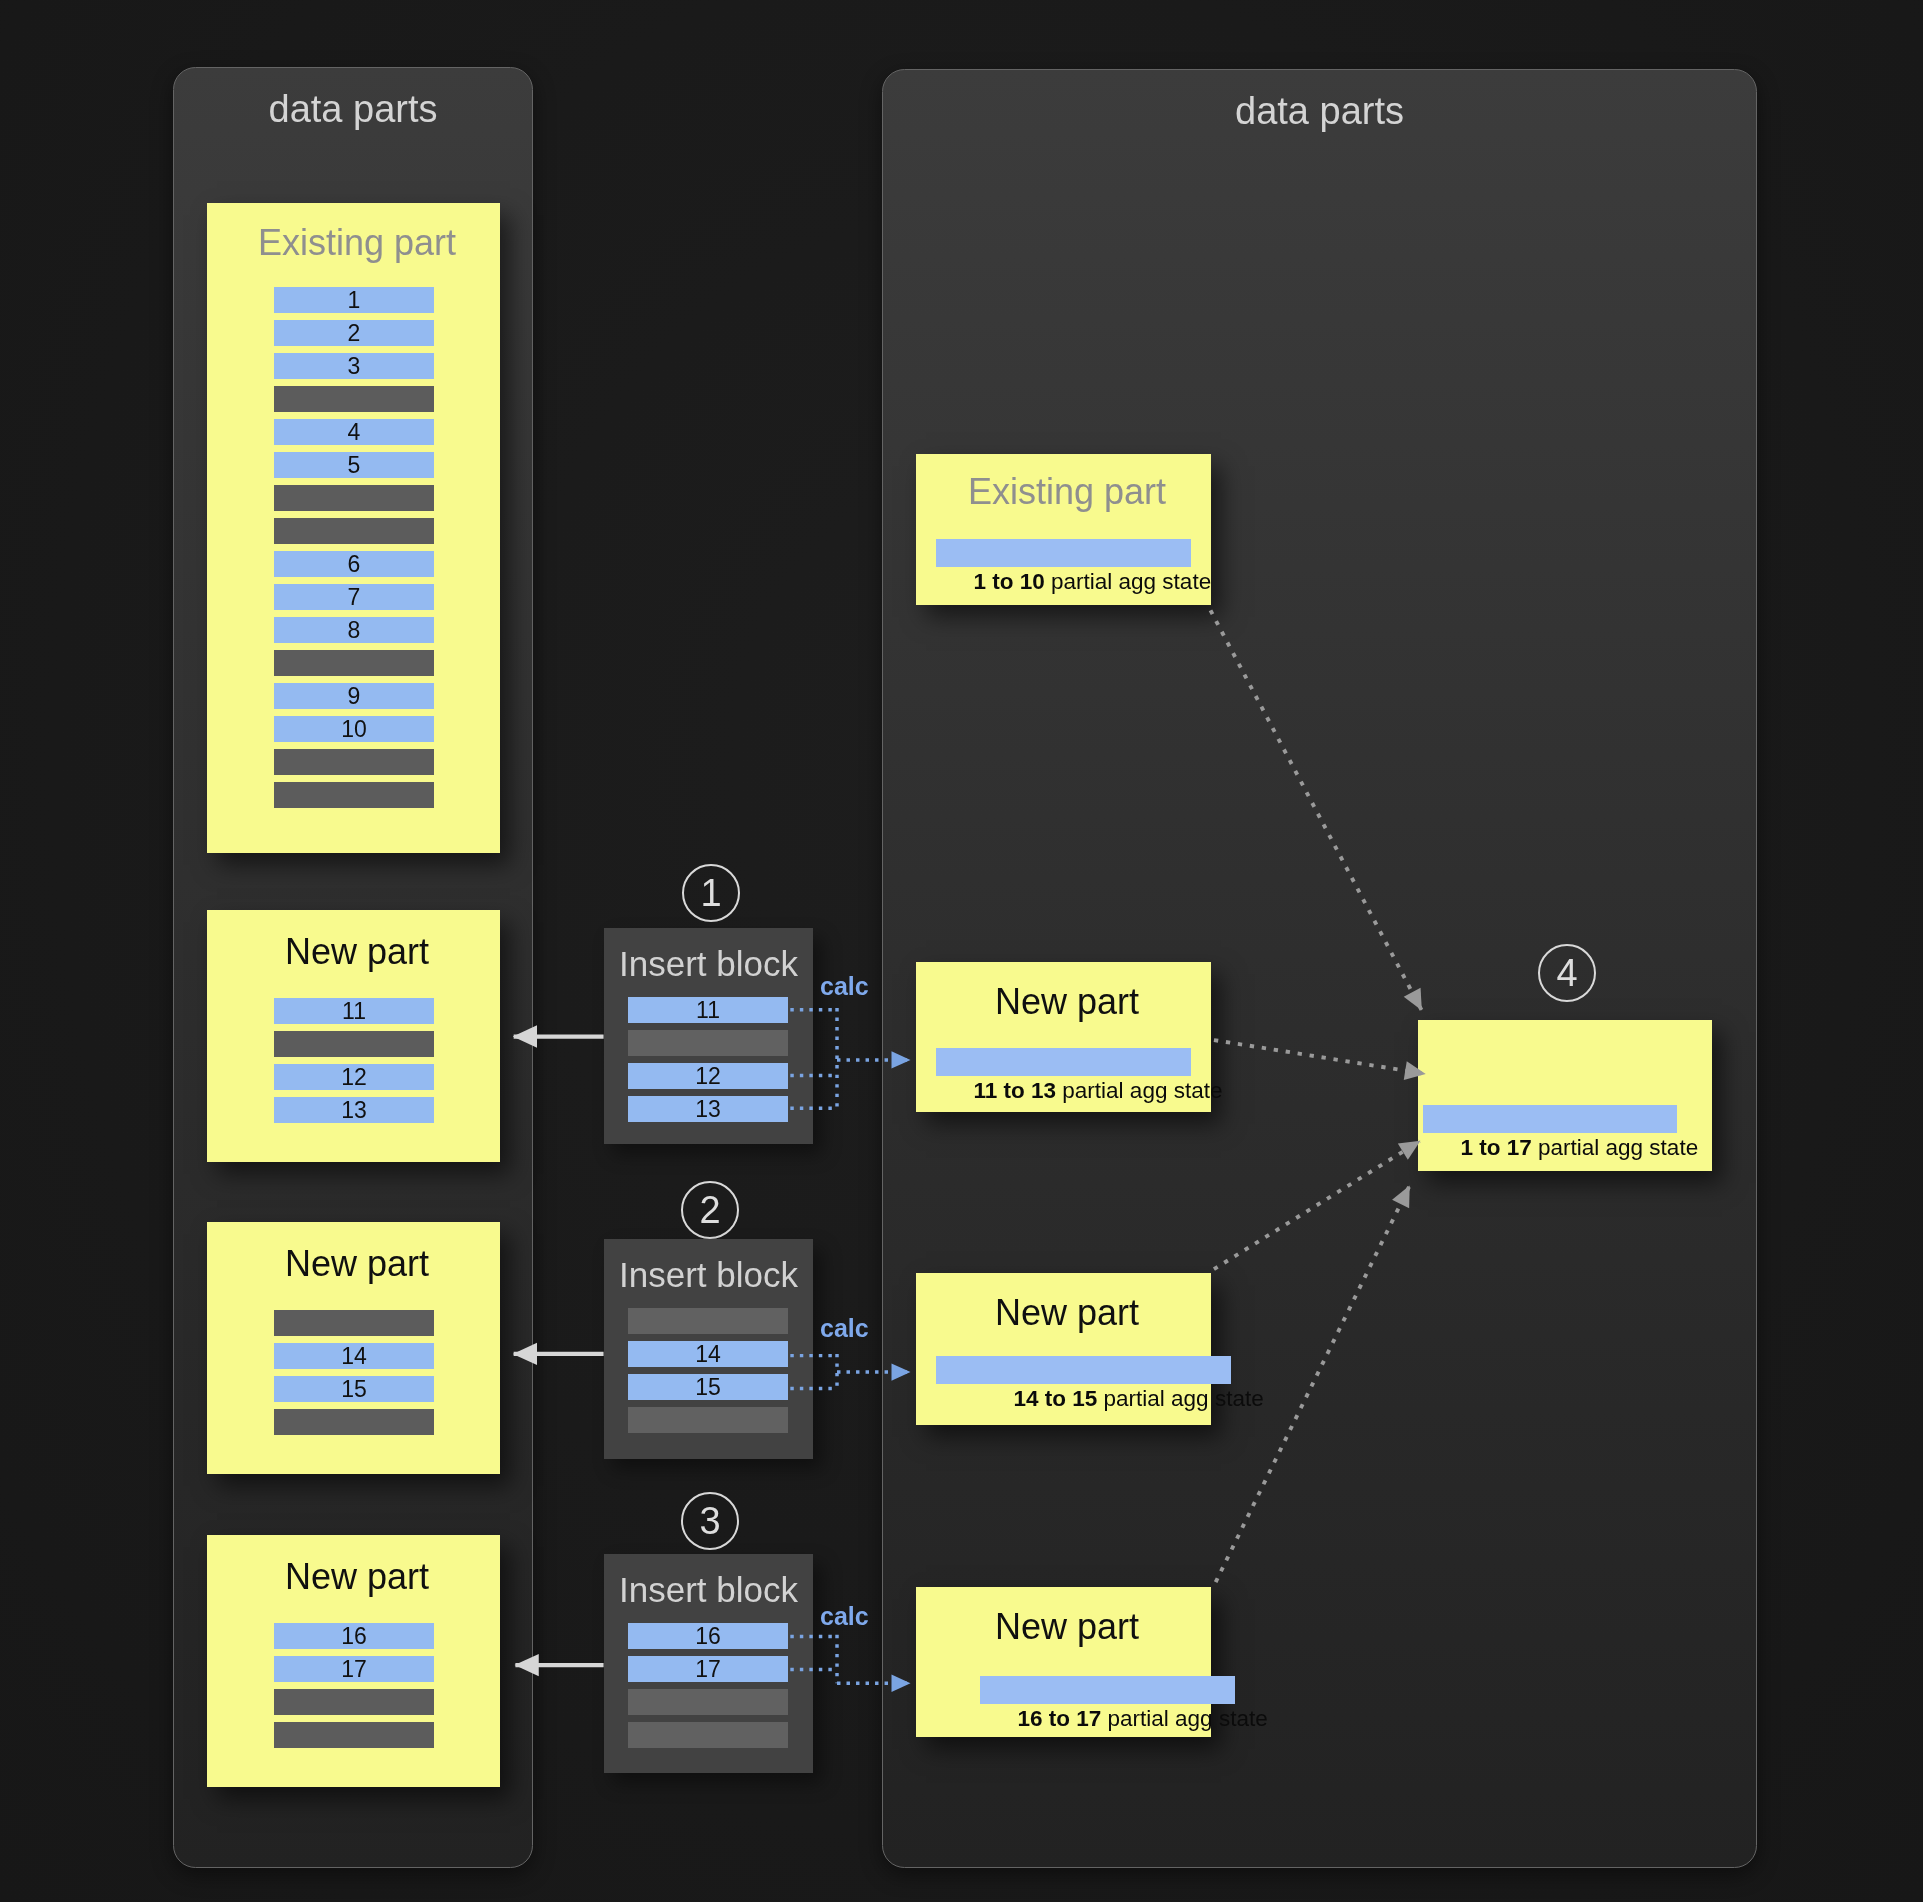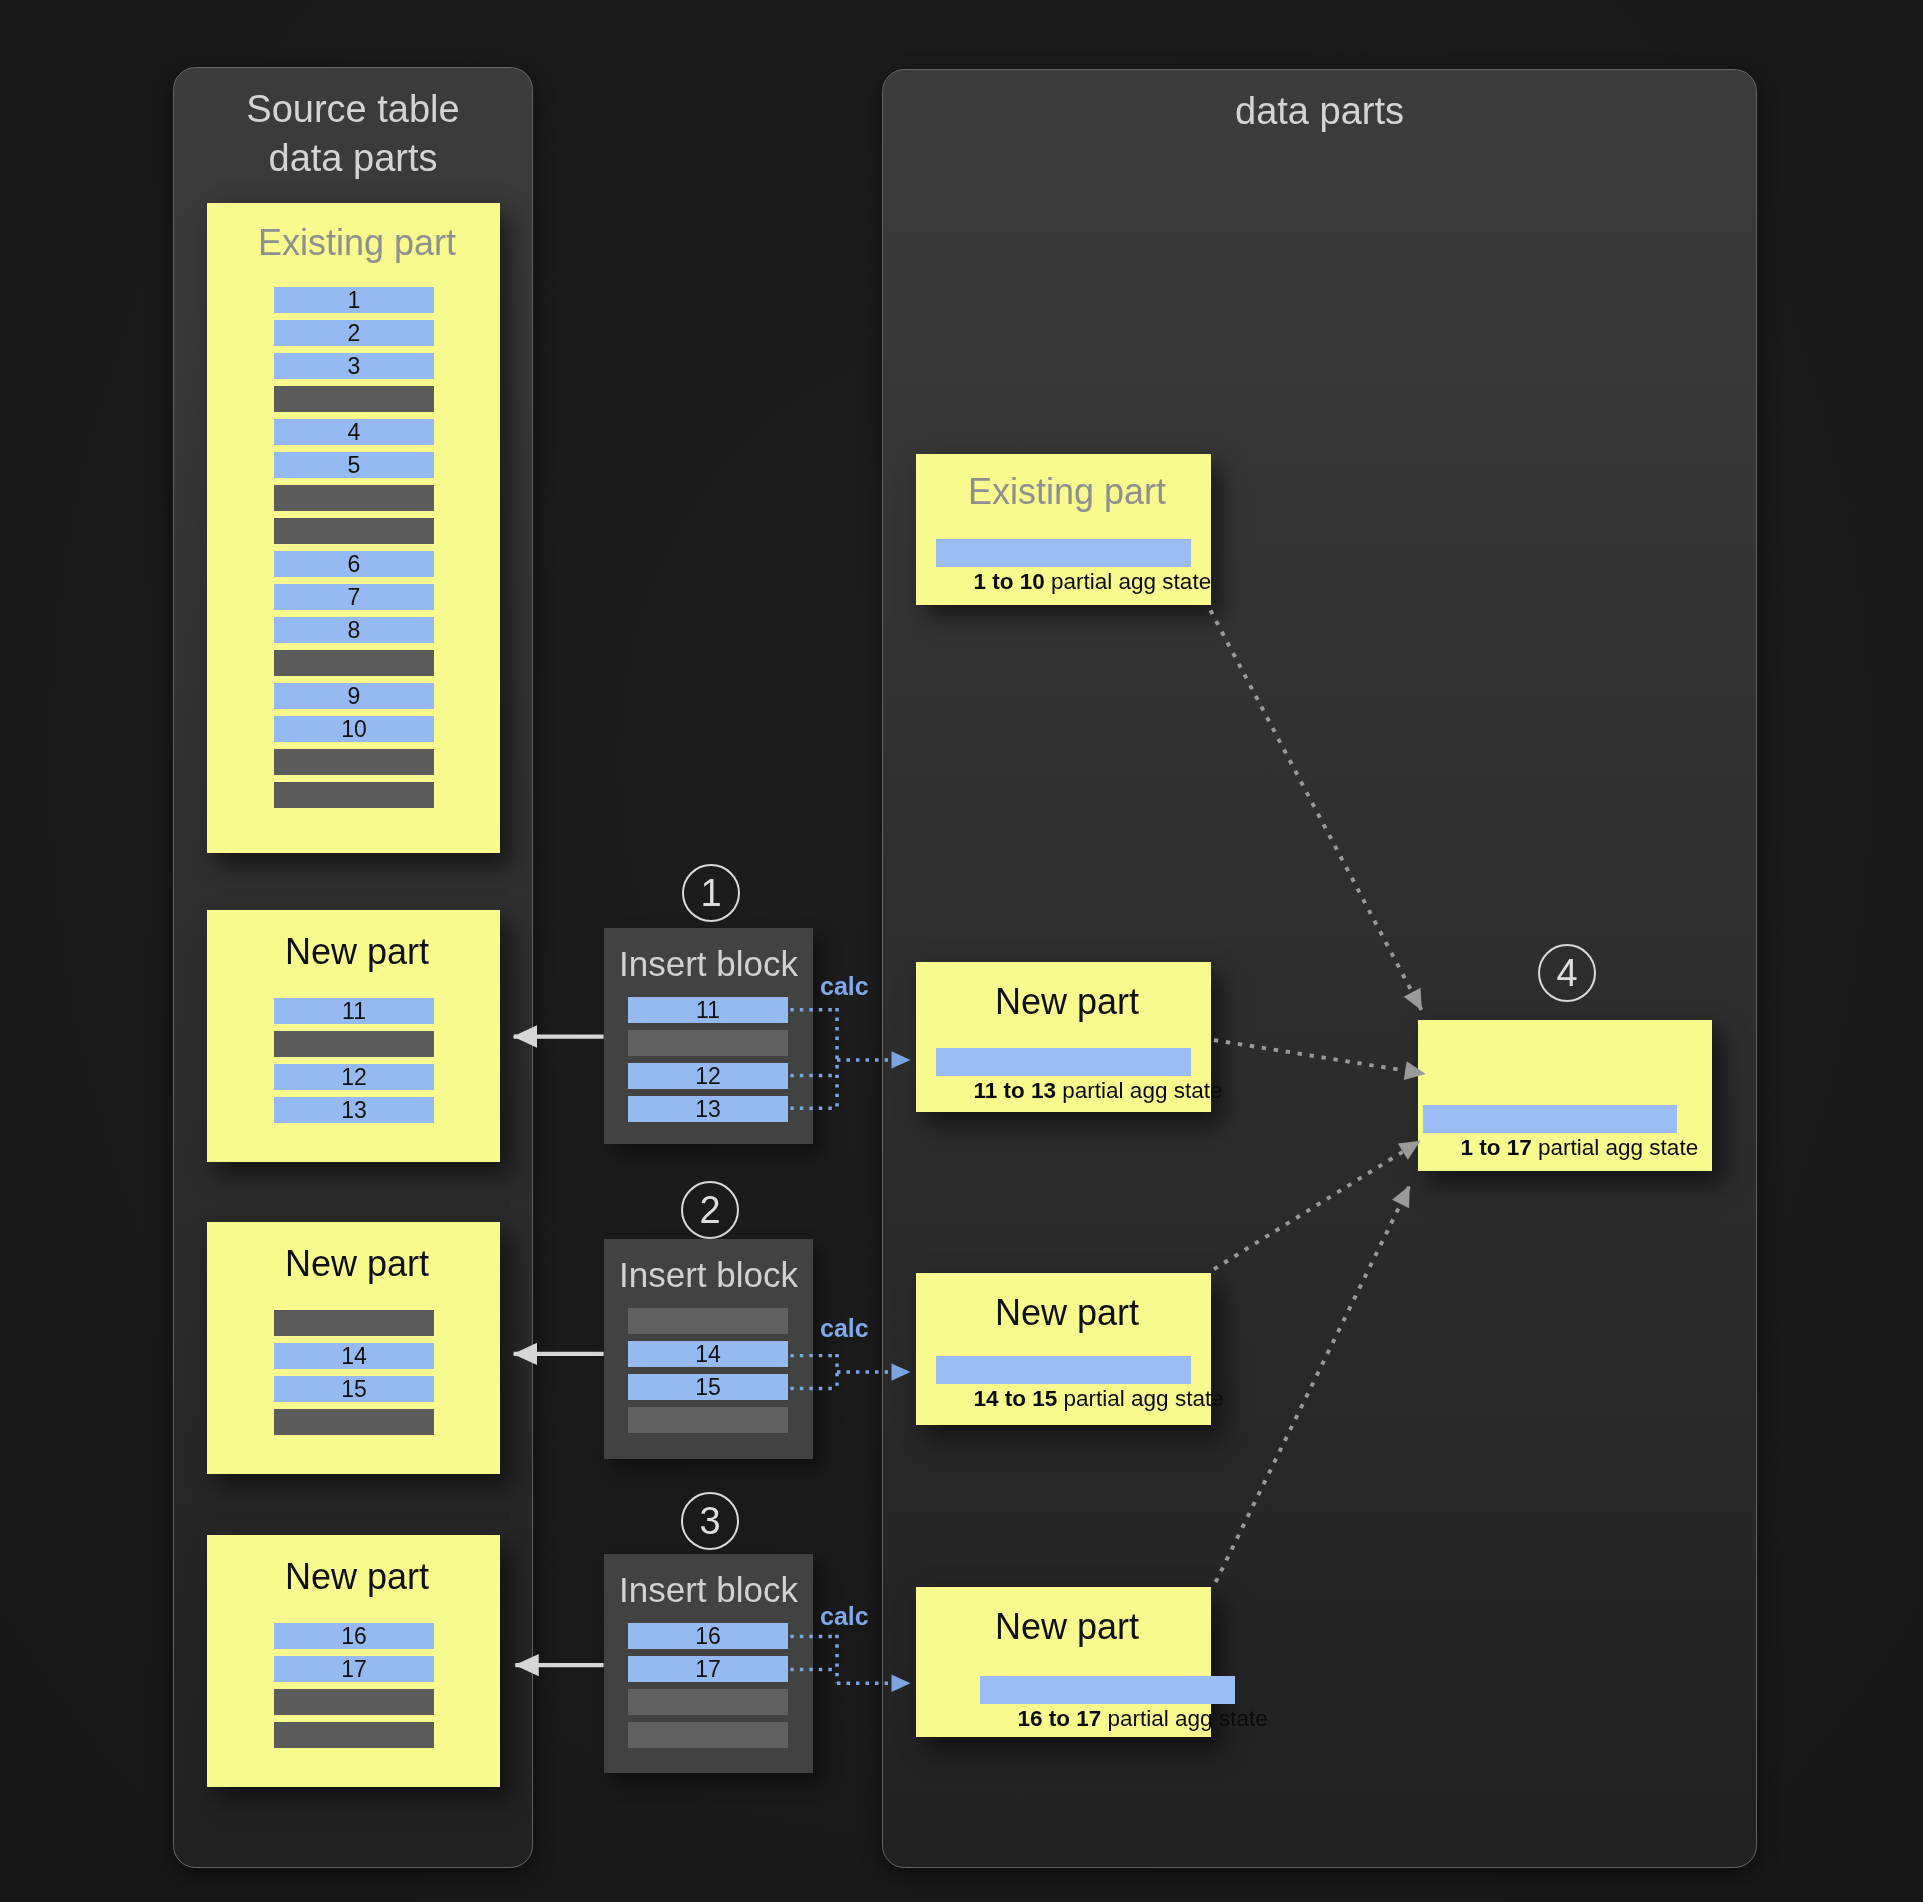--- a/index.html
+++ b/index.html
@@ -45,21 +45,20 @@
   .calc{position:absolute;color:#7fa9ec;font-size:25px;font-weight:bold;}
   .overlay{position:absolute;left:0;top:0;z-index:6;pointer-events:none;}
 </style>
 </head>
 <body>
 
 <div id="canvas">
 
   <div class="panel" style="left:173px;top:67px;width:358px;height:1799px;">
     <div class="panel-title">
-      <div>Source table</div>
       <div>data parts</div>
     </div>
   </div>
 
   <div class="ybox" style="left:207px;top:203px;width:293px;height:650px;">
     <div class="ybox-title gray">Existing part</div>
     <div class="rows" style="left:67px;top:84px;">
         <div class="row row-blue">1</div>
         <div class="row row-blue">2</div>
         <div class="row row-blue">3</div>
@@ -124,21 +123,21 @@
 
   <div class="ybox" style="left:916px;top:962px;width:295px;height:150px;">
     <div class="ybox-title" style="padding-top:19px;">New part</div>
     <div class="strip" style="left:20px;top:86px;width:255px;">
       <b>11 to 13</b><span> partial agg state</span>
     </div>
   </div>
 
   <div class="ybox" style="left:916px;top:1273px;width:295px;height:152px;">
     <div class="ybox-title" style="padding-top:19px;">New part</div>
-    <div class="strip" style="left:20px;top:83px;width:255px;">
+    <div class="strip" style="left:20px;top:83px;width:255px;padding-left:40px;">
       <b>14 to 15</b><span> partial agg state</span>
     </div>
   </div>
 
   <div class="ybox" style="left:916px;top:1587px;width:295px;height:150px;">
     <div class="ybox-title" style="padding-top:19px;">New part</div>
     <div class="strip" style="left:20px;top:89px;width:255px;margin-left:44px;">
       <b>16 to 17</b><span> partial agg state</span>
     </div>
   </div>

